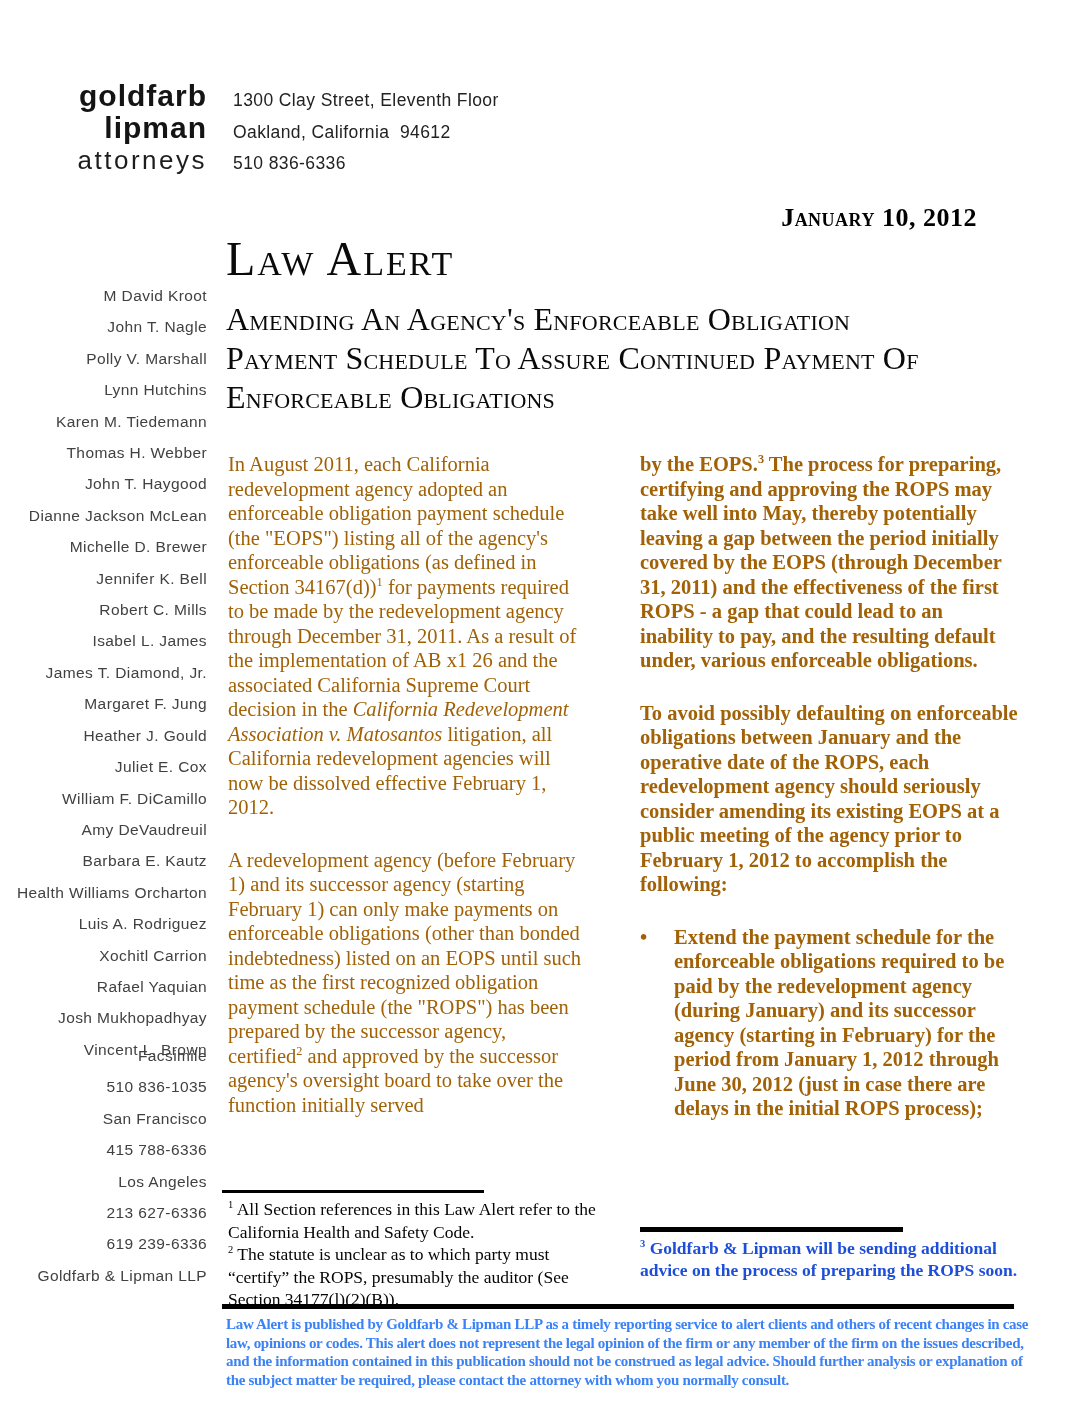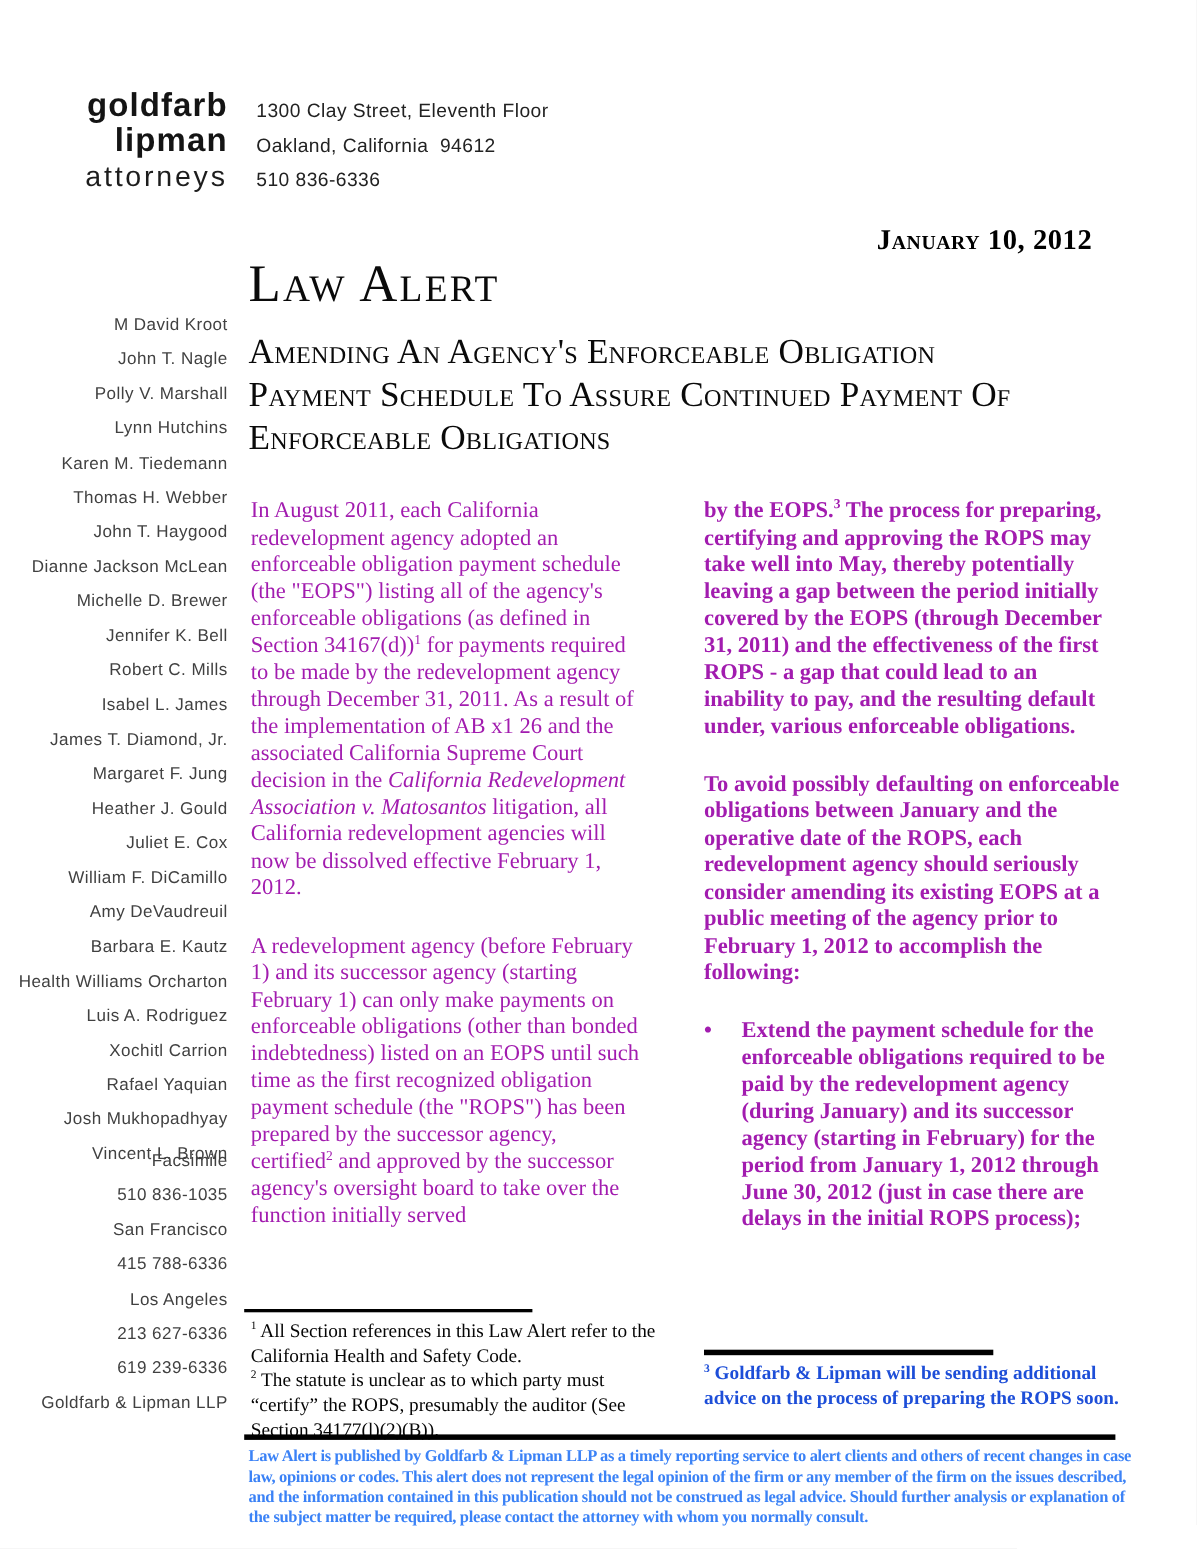--- a/index.html
+++ b/index.html
@@ -16,42 +16,42 @@
   }
   .logo .l1, .logo .l2 { font-size:30px; font-weight:700; line-height:32px; letter-spacing:1px; }
   .logo .l3 { font-size:26px; font-weight:400; line-height:32px; letter-spacing:2.5px; color:#1d1d1d; }
   .contact {
     position:absolute; top:85px; left:233px;
     font-family:"Liberation Sans", sans-serif; font-size:17.5px; line-height:31.5px;
     color:#222; letter-spacing:0.4px;
   }
   .contact div { white-space:pre-wrap; }
   .date {
-    position:absolute; top:203px; left:618px; width:375px; text-align:right;
+    position:absolute; top:203px; left:602px; width:375px; text-align:right;
     font-variant:small-caps; font-weight:700; font-size:26px; letter-spacing:0.5px;
   }
   .title {
     position:absolute; top:233px; left:226px;
     font-variant:small-caps; font-size:48px; line-height:52px; letter-spacing:2px; color:#0a0a0a;
   }
   .subtitle {
     position:absolute; top:300px; left:226px;
     font-variant:small-caps; font-size:32px; line-height:39px; letter-spacing:0.2px; color:#0a0a0a;
   }
   .subtitle > div { white-space:nowrap; }
   
   .names, .offices {
     position:absolute; left:0; width:207px; text-align:right;
     font-family:"Liberation Sans", sans-serif; font-size:15.5px; line-height:31.4px;
     color:#414141; letter-spacing:0.4px;
   }
   .names { top:236px;margin-top:44px; }
   .offices { top:1040px; }
   
-  .col { position:absolute; top:452px; font-size:20.5px; line-height:24.5px; color:#a21caf; }
+  .col { position:absolute; top:452px; font-size:20.5px; line-height:24.5px; color:#a16207; }
   .col p { margin:0 0 28px 0; }
   .col-left  { left:228px; width:356px; }
   .col-right { left:640px; width:380px; font-weight:700; }
   .it { font-style:italic; }
   sup.fnref { font-size:0.6em; vertical-align:super; line-height:0; }
   .bullet-row { display:flex; margin-top:28px; }
   .bullet-marker { flex:0 0 34px; width:34px; }
   .bullet-text { flex:1; }
   
   .rule { position:absolute; background:#000; }

